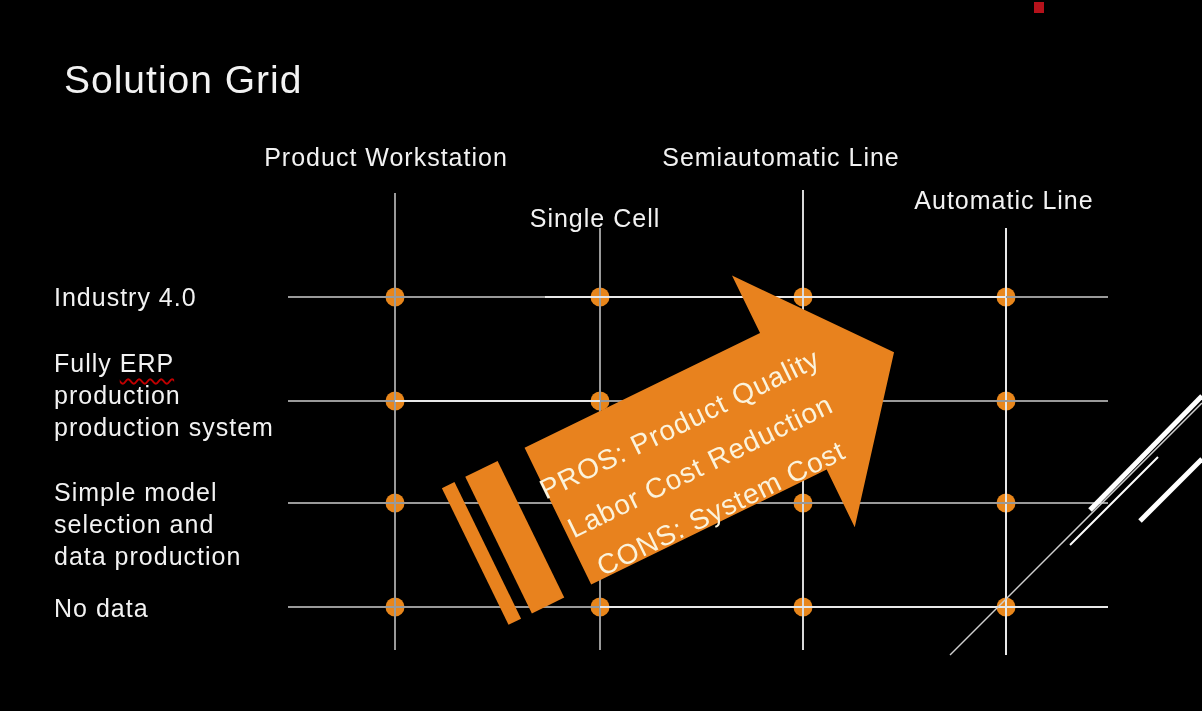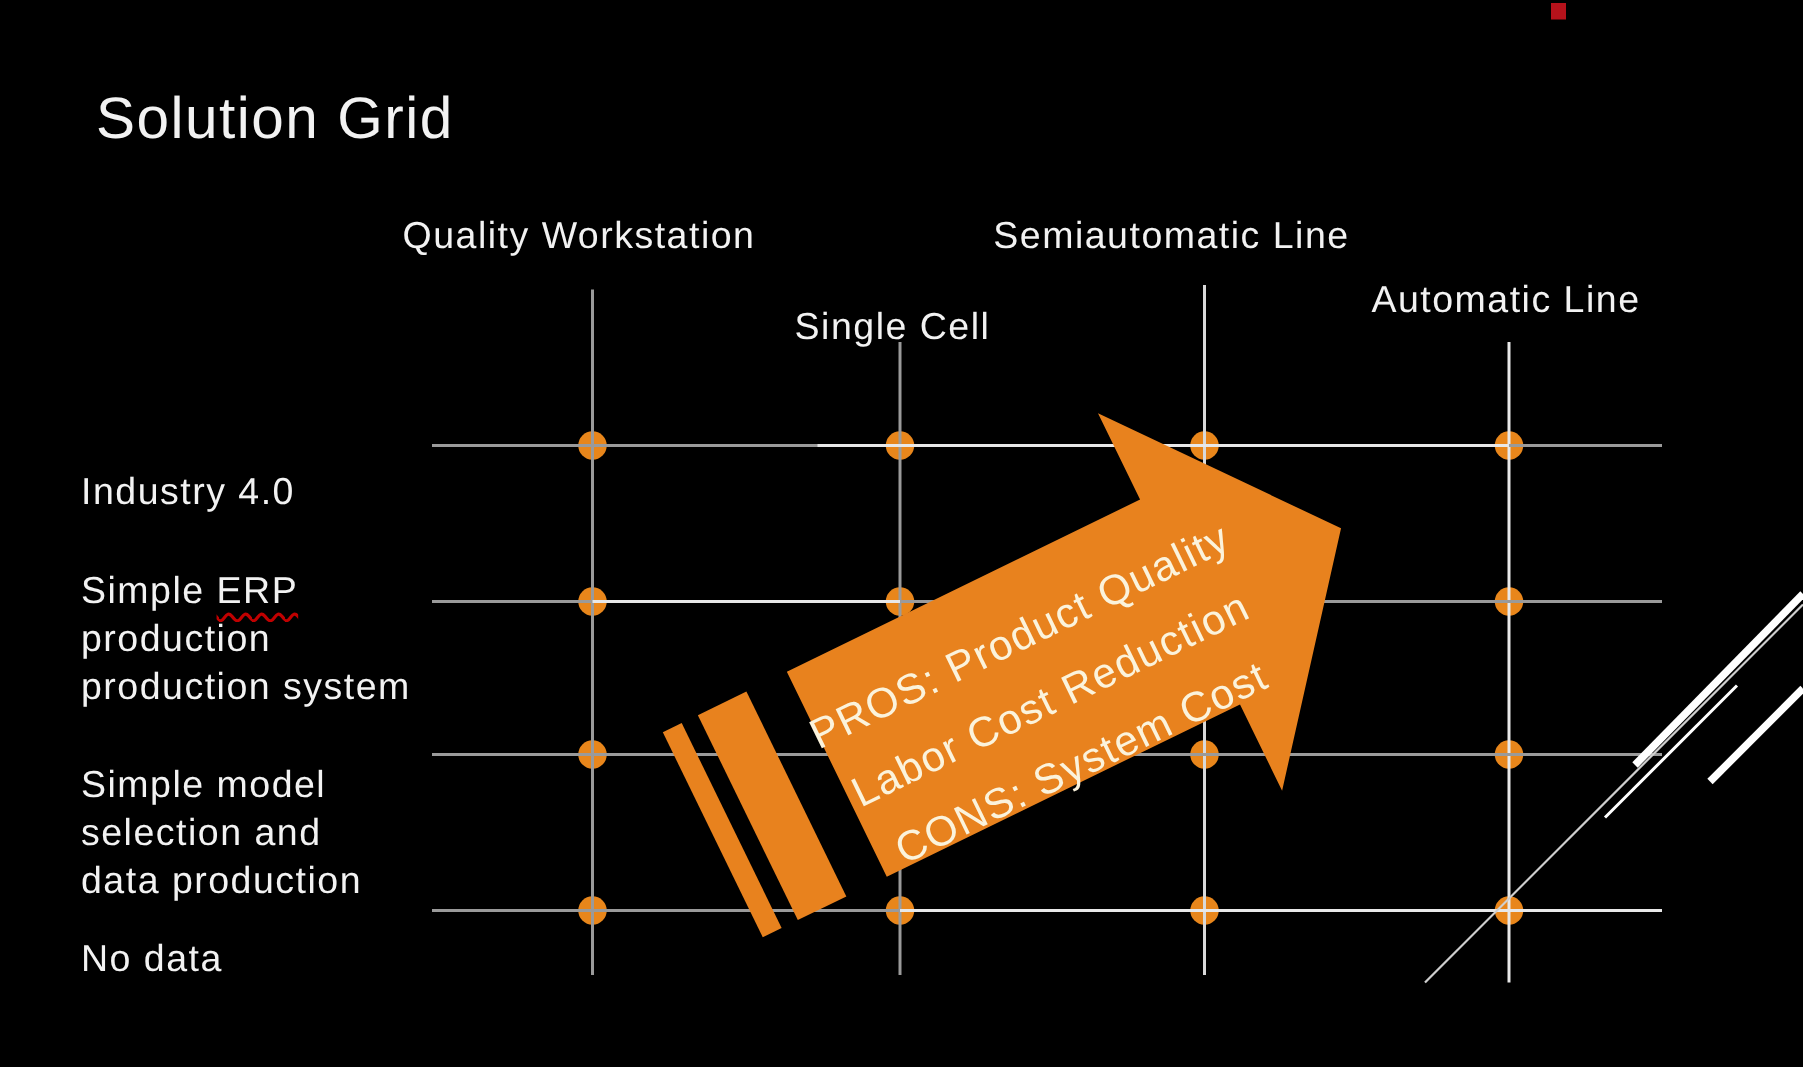--- a/index.html
+++ b/index.html
@@ -26,21 +26,21 @@
     font-size:25px;letter-spacing:1px;color:#f2f2f2;
     z-index:3;white-space:nowrap;
   }
   #col1{left:226px;top:143px;}
   #col2{left:435px;top:186px;margin-top:18px;}
   #col3{left:621px;top:143px;}
   #col4{left:844px;top:186px;}
   .row-label{
     left:54px;
     font-size:25px;letter-spacing:1px;line-height:32px;
-    color:#f2f2f2;z-index:3;white-space:nowrap;margin-top:31px;
+    color:#f2f2f2;z-index:3;white-space:nowrap;
   }
   #row1{top:281px;}
   #row2{top:347px;}
   #row3{top:476px;}
   #row4{top:592px;}
   .blk{display:block;}
   .squiggle{
     text-decoration:underline;
     text-decoration-style:wavy;
     text-decoration-color:#C00000;
@@ -56,30 +56,30 @@
 </style>
 </head>
 <body>
 
 <div id="slide">
 
   <div id="title" class="abs">Solution Grid</div>
 
   <div id="red-square" class="abs"></div>
 
-  <div id="col1" class="abs col-header">Quality Workstation</div>
+  <div id="col1" class="abs col-header">Product Workstation</div>
   <div id="col2" class="abs col-header">Single Cell</div>
   <div id="col3" class="abs col-header">Semiautomatic Line</div>
   <div id="col4" class="abs col-header">Automatic Line</div>
 
   <div id="row1" class="abs row-label">
     <span class="blk">Industry 4.0</span>
   </div>
   <div id="row2" class="abs row-label">
-    <span class="blk"><span>Simple </span><span class="squiggle">ERP</span></span>
+    <span class="blk"><span>Fully </span><span class="squiggle">ERP</span></span>
     <span class="blk">production</span>
     <span class="blk">production system</span>
   </div>
   <div id="row3" class="abs row-label">
     <span class="blk">Simple model</span>
     <span class="blk">selection and</span>
     <span class="blk">data production</span>
   </div>
   <div id="row4" class="abs row-label">
     <span class="blk">No data</span>

